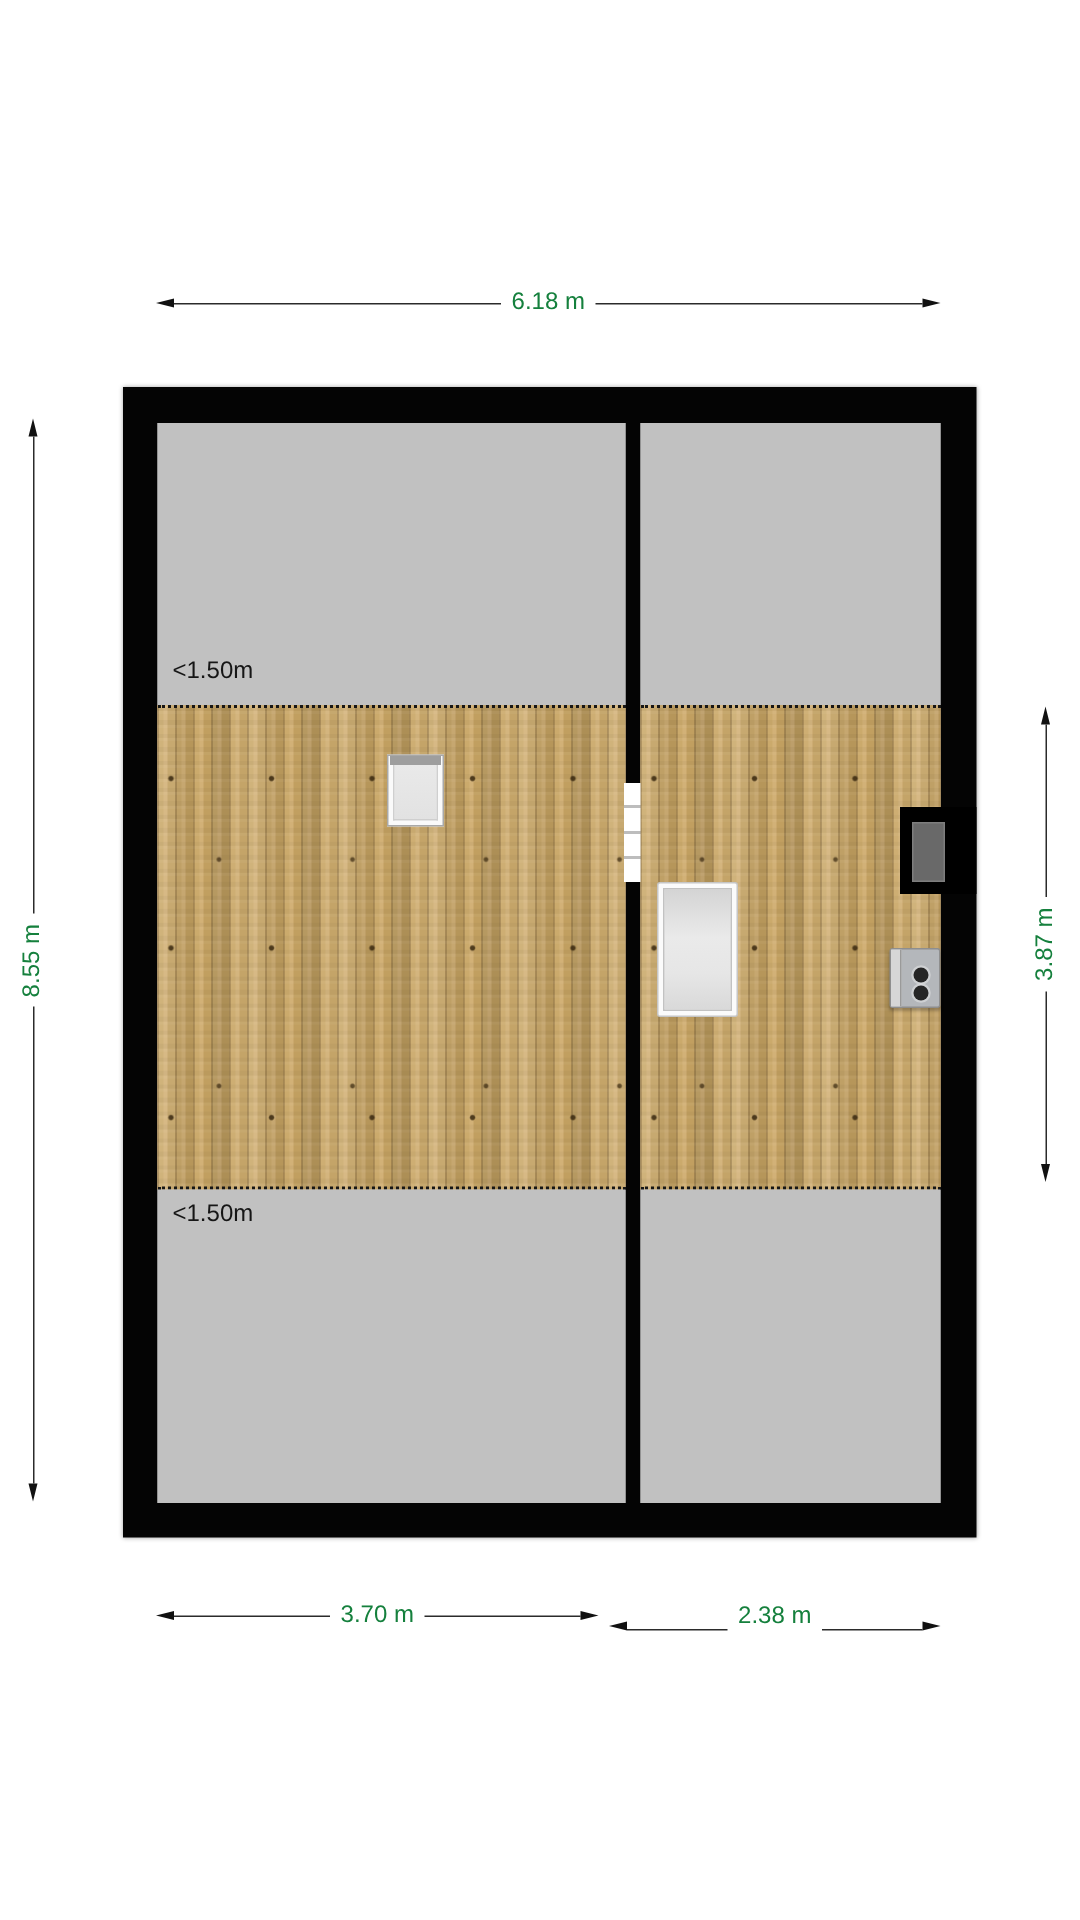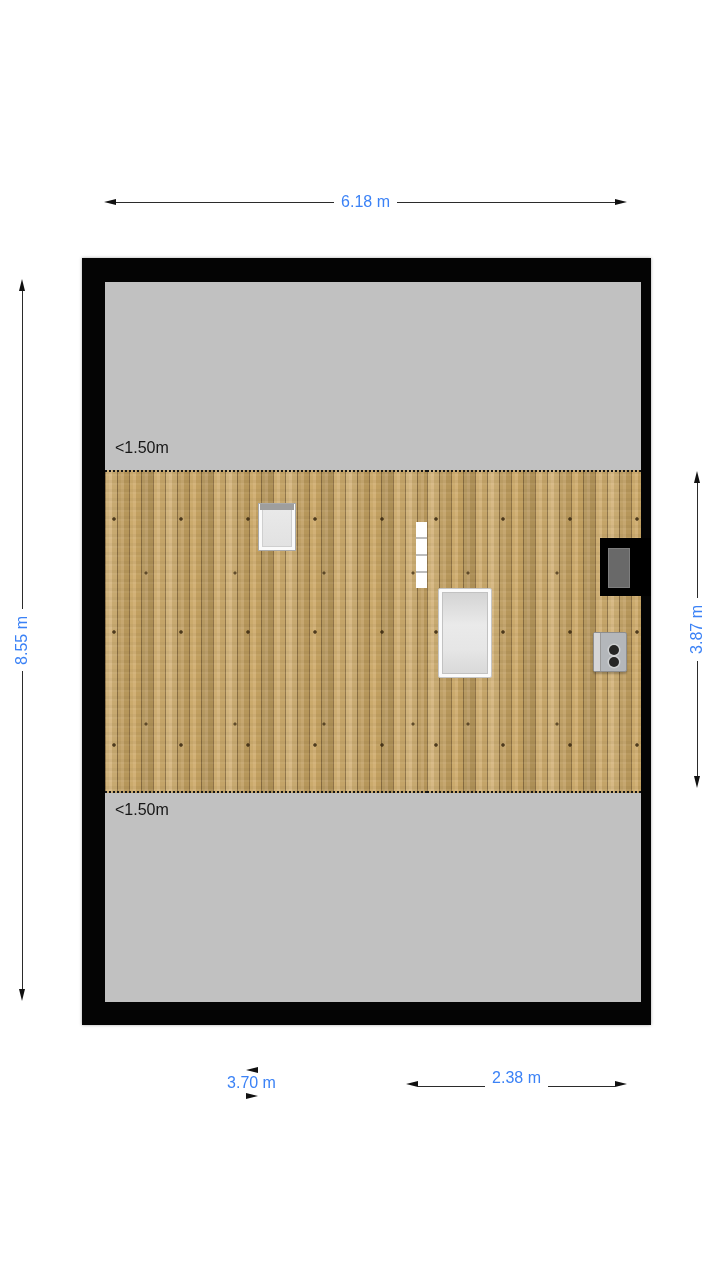--- a/index.html
+++ b/index.html
@@ -4,40 +4,40 @@
 <style>
   html,body { margin:0; padding:0; background:#ffffff; }
   .canvas {
     position:relative; width:720px; height:1280px; overflow:hidden;
     background:#ffffff;
     font-family:"Liberation Sans","DejaVu Sans",sans-serif;
     color:#111;
   }
 
   
-  .dim { position:absolute; display:flex; align-items:center; font-size:16px; color:#3b82f6; }
+  .dim { position:absolute; display:flex; align-items:center; font-size:16px; color:#15803d; }
   .dim-h { flex-direction:row; height:20px; }
   .dim-v { flex-direction:column; width:20px; }
   .dim .line { background:transparent; }
   .dim-h .line { flex:1 1 auto; height:0; border-top:1px solid #2b2b2b; }
   .dim-v .line { flex:1 1 auto; width:0; border-left:1px solid #2b2b2b; }
   .dim-h .lbl { margin:0 7px; white-space:nowrap; }
   .dim-v .lbl { margin:7px 0; white-space:nowrap; writing-mode:vertical-rl; transform:rotate(180deg); }
   .ah { width:0; height:0; flex:0 0 auto; }
   .ah-left  { border-top:3px solid transparent; border-bottom:3px solid transparent; border-right:12px solid #111; }
   .ah-right { border-top:3px solid transparent; border-bottom:3px solid transparent; border-left:12px solid #111; }
   .ah-up    { border-left:3px solid transparent; border-right:3px solid transparent; border-bottom:12px solid #111; }
   .ah-down  { border-left:3px solid transparent; border-right:3px solid transparent; border-top:12px solid #111; }
 
   
   .building {
     position:absolute; left:82px; top:258px; width:569px; height:767px;
     background:#040404; box-shadow:0 0 3px rgba(0,0,0,0.35);
   }
-  .room { position:absolute; top:24px; height:720px; background:#c1c1c1;padding-left:14px; }
+  .room { position:absolute; top:24px; height:720px; background:#c1c1c1; }
   .room-left  { left:23px;  width:312px; }
   .room-right { left:345px; width:200px; }
 
   .zone-top    { position:absolute; left:0; right:0; top:0; height:188px; background:#c1c1c1; }
   .zone-bottom { position:absolute; left:0; right:0; top:511px; bottom:0; background:#c1c1c1; }
   .floor {
     position:absolute; left:0; right:0; top:188px; height:323px; box-sizing:border-box;
     border-top:2px dotted #161616; border-bottom:2px dotted #161616;
     background-color:#c8a669;
     background-image:
@@ -114,21 +114,21 @@
   </div>
 
   <div class="dim dim-v" style="left:687px; top:471px; height:317px;">
     <span class="ah ah-up"></span>
     <span class="line"></span>
     <span class="lbl">3.87 m</span>
     <span class="line"></span>
     <span class="ah ah-down"></span>
   </div>
 
-  <div class="dim dim-h" style="left:104px; top:1067px; width:295px;flex-direction:column;">
+  <div class="dim dim-h" style="left:104px; top:1067px; width:295px;">
     <span class="ah ah-left"></span>
     <span class="line"></span>
     <span class="lbl">3.70 m</span>
     <span class="line"></span>
     <span class="ah ah-right"></span>
   </div>
   <div class="dim dim-h" style="left:406px; top:1067px; width:221px;align-items:flex-end;">
     <span class="ah ah-left"></span>
     <span class="line"></span>
     <span class="lbl">2.38 m</span>

